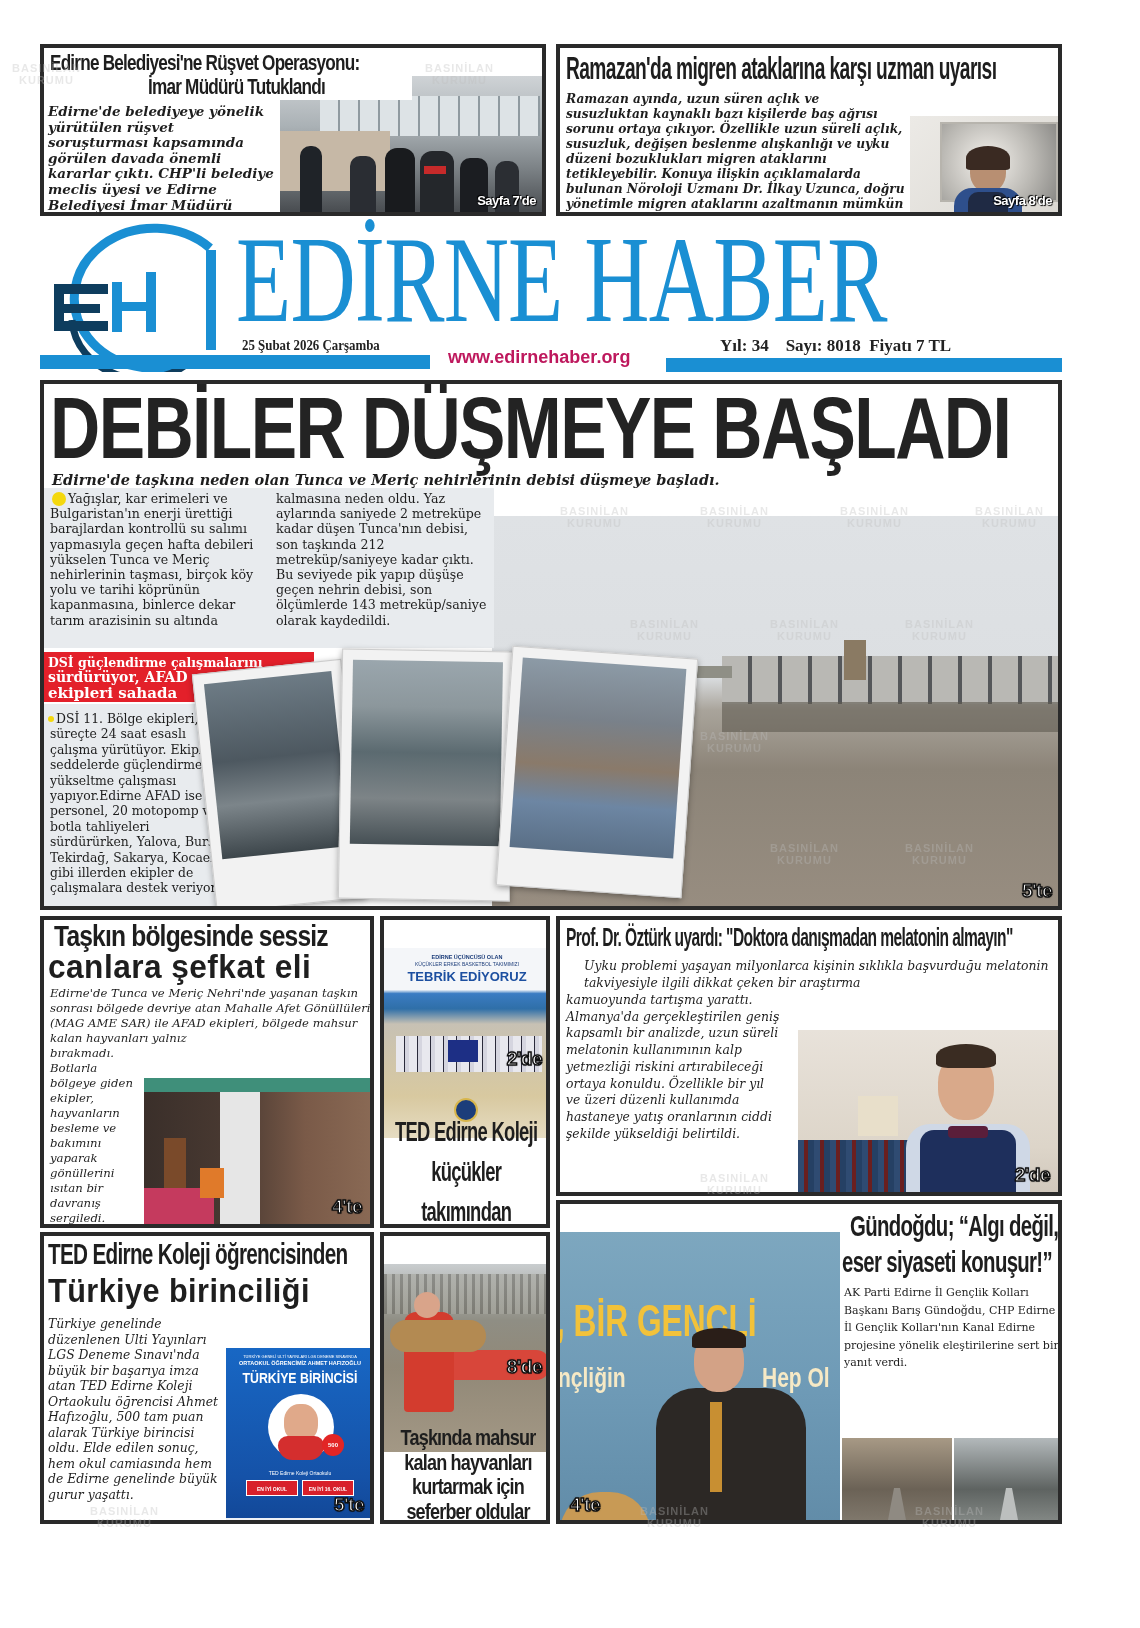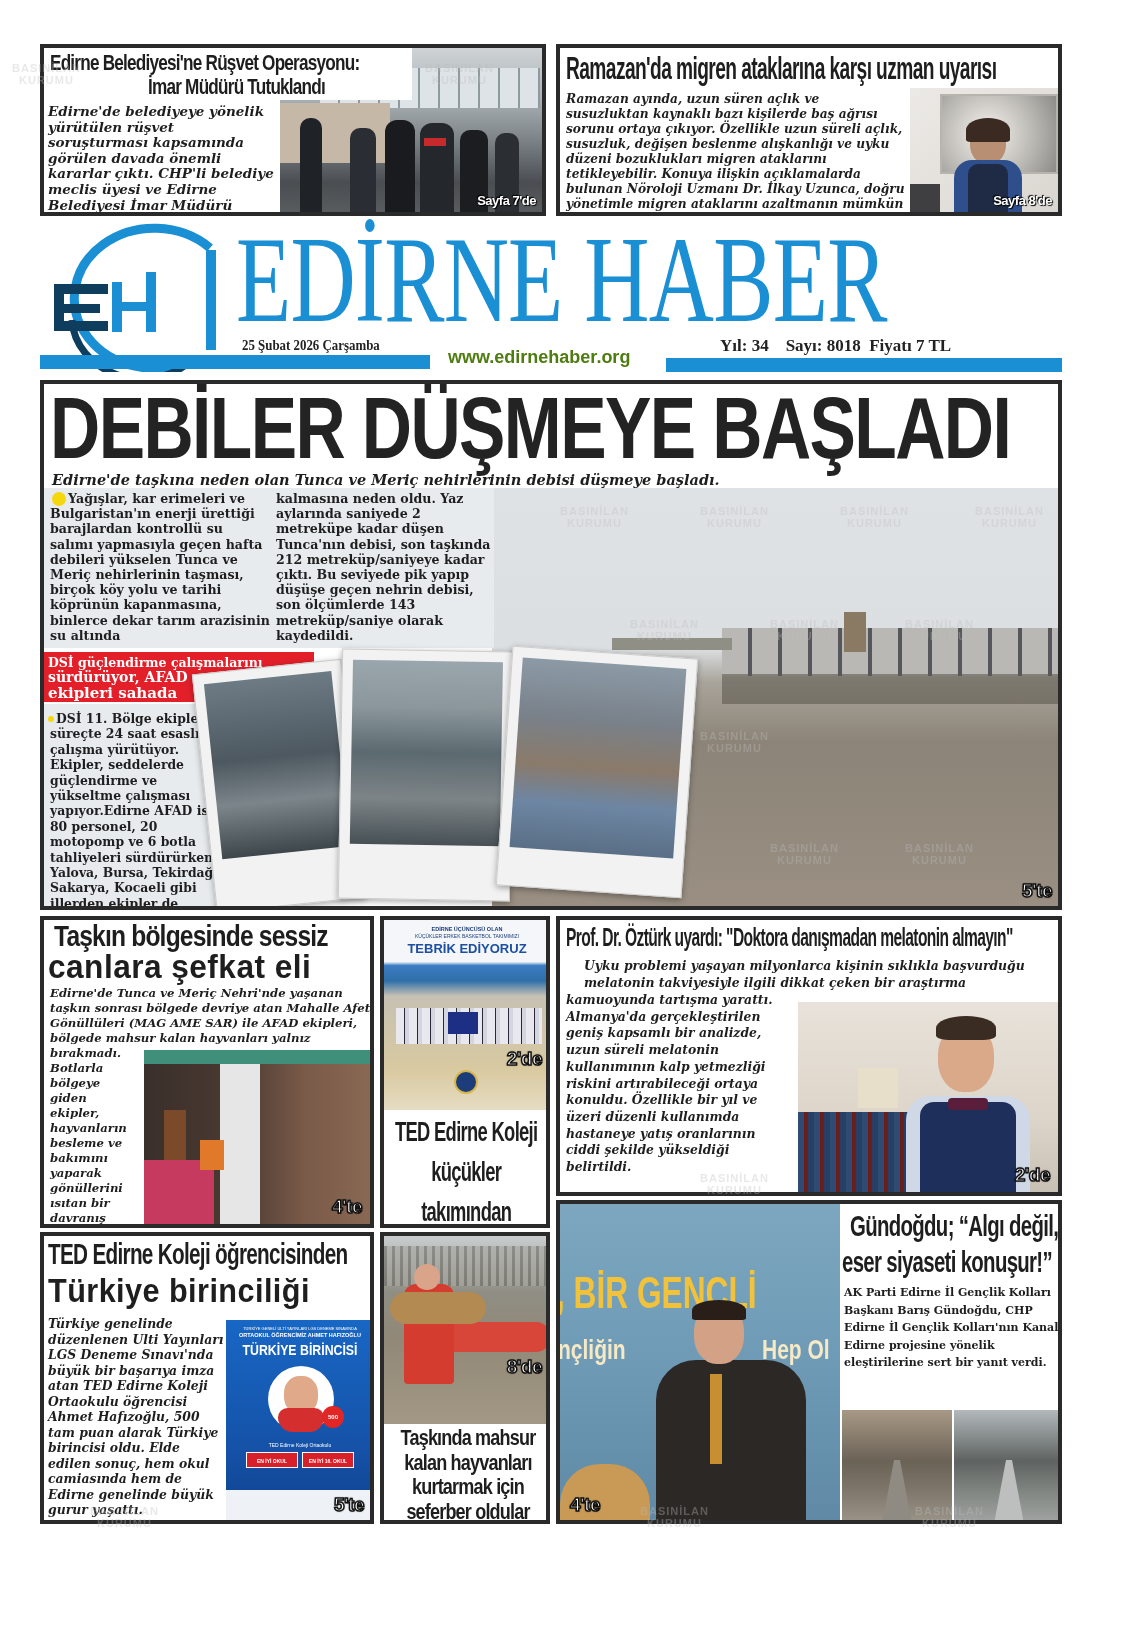--- a/index.html
+++ b/index.html
@@ -2,22 +2,22 @@
 <html><head>
 <meta charset="utf-8">
 <style>
   * { box-sizing: border-box; margin: 0; padding: 0; }
   body { width: 1140px; height: 1628px; background: #ffffff; position: relative; overflow: hidden; font-family: "DejaVu Serif", serif; color: #1d1d1d; }
   .abs { position: absolute; }
   .box { position: absolute; border: 4px solid #2a2a2a; background: #fff; overflow: hidden; }
   .cond { font-family: "Liberation Sans", sans-serif; font-weight: bold; transform-origin: left top; white-space: nowrap; letter-spacing: -1px; color: #1e1e1e; }
   .body-text { font-family: "DejaVu Serif", serif; font-size: 13.2px; line-height: 15.6px; color: #1e1e1e; }
   .italic { font-style: italic; }
-  .bold { font-weight: bold; }
-  .photo { position: absolute; overflow: hidden; }
+  .bold { font-weight: normal; }
+  .photo { position: absolute; overflow: hidden; margin-top: 28px; }
   .page-ref { position: absolute; font-family: "Liberation Sans", sans-serif; font-weight: bold; color: #fff; font-size: 16px; -webkit-text-stroke: 1.5px #111; text-shadow: 0 0 2px #000; letter-spacing: -0.5px; }
   .page-ref.small { font-size: 13px; -webkit-text-stroke: 0; text-shadow: 1px 1px 1px #000, -1px -1px 1px #000; }
   .watermark { position: absolute; font-family: "Liberation Sans", sans-serif; font-size: 11px; font-weight: bold; color: rgba(190,190,190,0.35); text-align: center; line-height: 12px; pointer-events: none; letter-spacing: 1px; }
 </style>
 </head>
 <body>
 
 <div class="box" style="left:40px; top:44px; width:506px; height:172px;">
   <div class="photo" style="left:236px; top:0; width:266px; height:168px; background: linear-gradient(180deg,#cfd3d6 0%,#aab1b5 30%,#7c8286 55%,#4a4e52 80%,#5a5e60 100%);">
     <div class="abs" style="left:40px; top:20px; width:220px; height:40px; background: repeating-linear-gradient(90deg,#dde3e6 0 18px,#8f9aa0 18px 20px);"></div>
@@ -59,21 +59,21 @@
     <rect x="12" y="64" width="10" height="46" fill="#0e3d5e"></rect>
     <rect x="12" y="84" width="46" height="9" fill="#0e3d5e"></rect>
     <rect x="12" y="101" width="54" height="10" fill="#0e3d5e"></rect>
     <rect x="70" y="62" width="10" height="50" fill="#1a8fd3"></rect>
     <rect x="70" y="82" width="40" height="9" fill="#1a8fd3"></rect>
     <rect x="104" y="52" width="10" height="60" fill="#1a8fd3"></rect>
     <rect x="164" y="30" width="10" height="100" fill="#1a8fd3"></rect>
   </svg>
   <div class="abs" style="left:196px; top:-4px; font-family:'Liberation Serif',serif; font-size:122px; line-height:132px; color:#1a8fd3; transform:scaleX(0.74); transform-origin:left top; white-space:nowrap; letter-spacing:-1px;">EDİRNE HABER</div>
   <div class="abs" style="left:202px; top:120px; font-family:'Liberation Serif',serif; font-weight:bold; font-size:14px; color:#222; transform:scaleX(0.92); transform-origin:left top; white-space:nowrap;">25 Şubat 2026 Çarşamba</div>
-  <div class="abs" style="left:408px; top:129px; font-family:'Liberation Sans',sans-serif; font-weight:bold; font-size:18px; color:#4d7c0f; white-space:nowrap;">www.edirnehaber.org</div>
+  <div class="abs" style="left:408px; top:129px; font-family:'Liberation Sans',sans-serif; font-weight:bold; font-size:18px; color:#be185d; white-space:nowrap;">www.edirnehaber.org</div>
   <div class="abs" style="left:680px; top:118px; font-family:'Liberation Serif',serif; font-weight:bold; font-size:17px; color:#222; white-space:pre;">Yıl: 34    Sayı: 8018  Fiyatı 7 TL</div>
   <div class="abs" style="left:0; top:137px; width:390px; height:14px; background:#1a8fd3;"></div>
   <div class="abs" style="left:626px; top:140px; width:396px; height:14px; background:#1a8fd3;"></div>
 </div>
 
 <div class="box" style="left:40px; top:380px; width:1022px; height:530px;">
   <div class="cond abs" style="left:6px; top:-2px; font-size:88px; line-height:92px; transform:scaleX(0.79); color:#232323; letter-spacing:-2px;">DEBİLER DÜŞMEYE BAŞLADI</div>
   <div class="abs body-text italic" style="left:8px; top:88px; font-size:14.5px; font-weight:bold; white-space:nowrap;">Edirne'de taşkına neden olan Tunca ve Meriç nehirlerinin debisi düşmeye başladı.</div>
 
   <div class="photo" style="left:448px; top:104px; width:570px; height:422px; background: linear-gradient(180deg,#dfe2e5 0%,#dcdfe2 38%,#a9a49b 46%,#8c8478 60%,#9a8f82 100%);">

